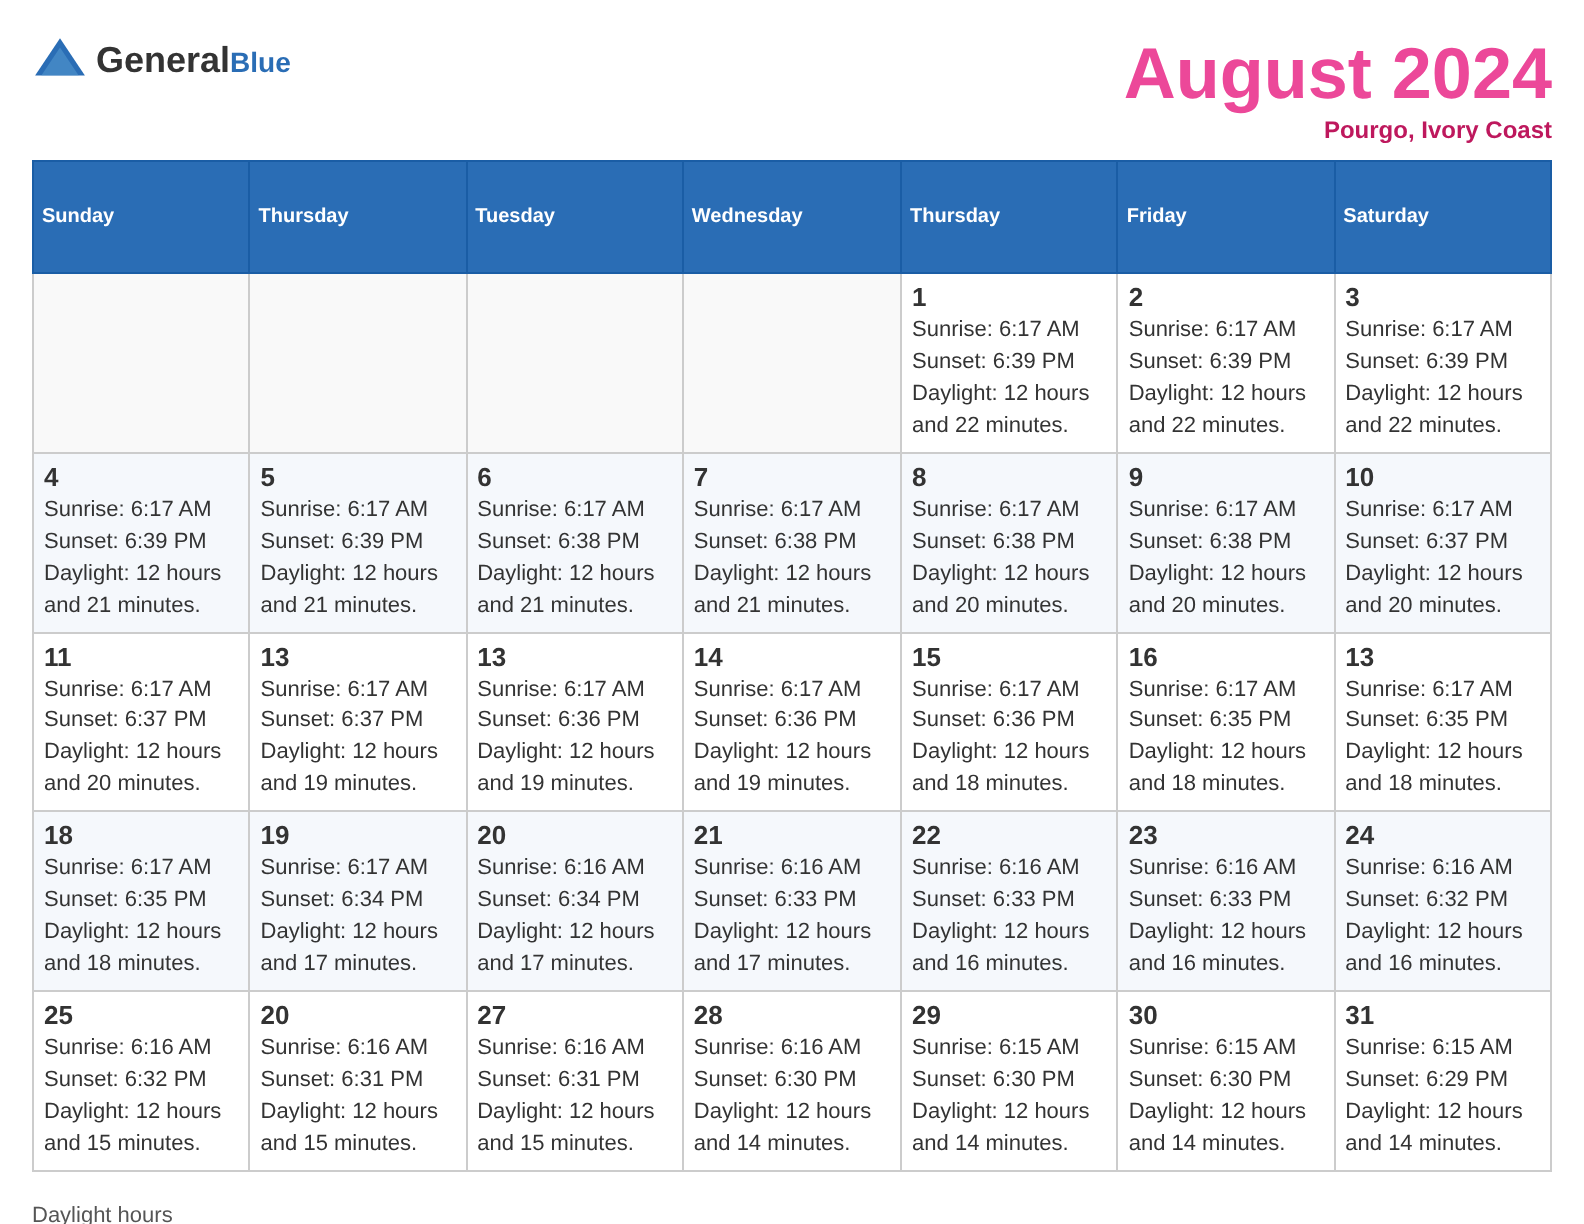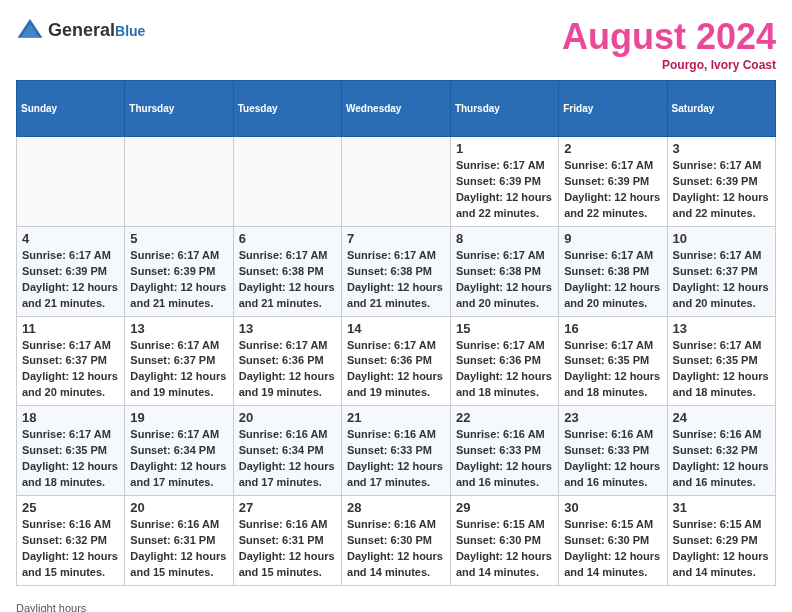--- a/index.html
+++ b/index.html
@@ -49,21 +49,21 @@
       min-height: 80px;
       background: #fff;
     }
     .calendar tr:nth-child(even) td { background: #f5f8fc; }
     .day-number {
       font-weight: bold;
       font-size: 13px;
       display: block;
       margin-bottom: 2px;
     }
-    .day-info { line-height: 1.45; font-weight: bold; }
+    .day-info { line-height: 1.45; }
     .empty-cell { background: #f9f9f9 !important; }
 
     .footer {
       margin-top: 16px;
       font-size: 11px;
       color: #555;
       text-align: left;
     }
   </style>
 </head>

